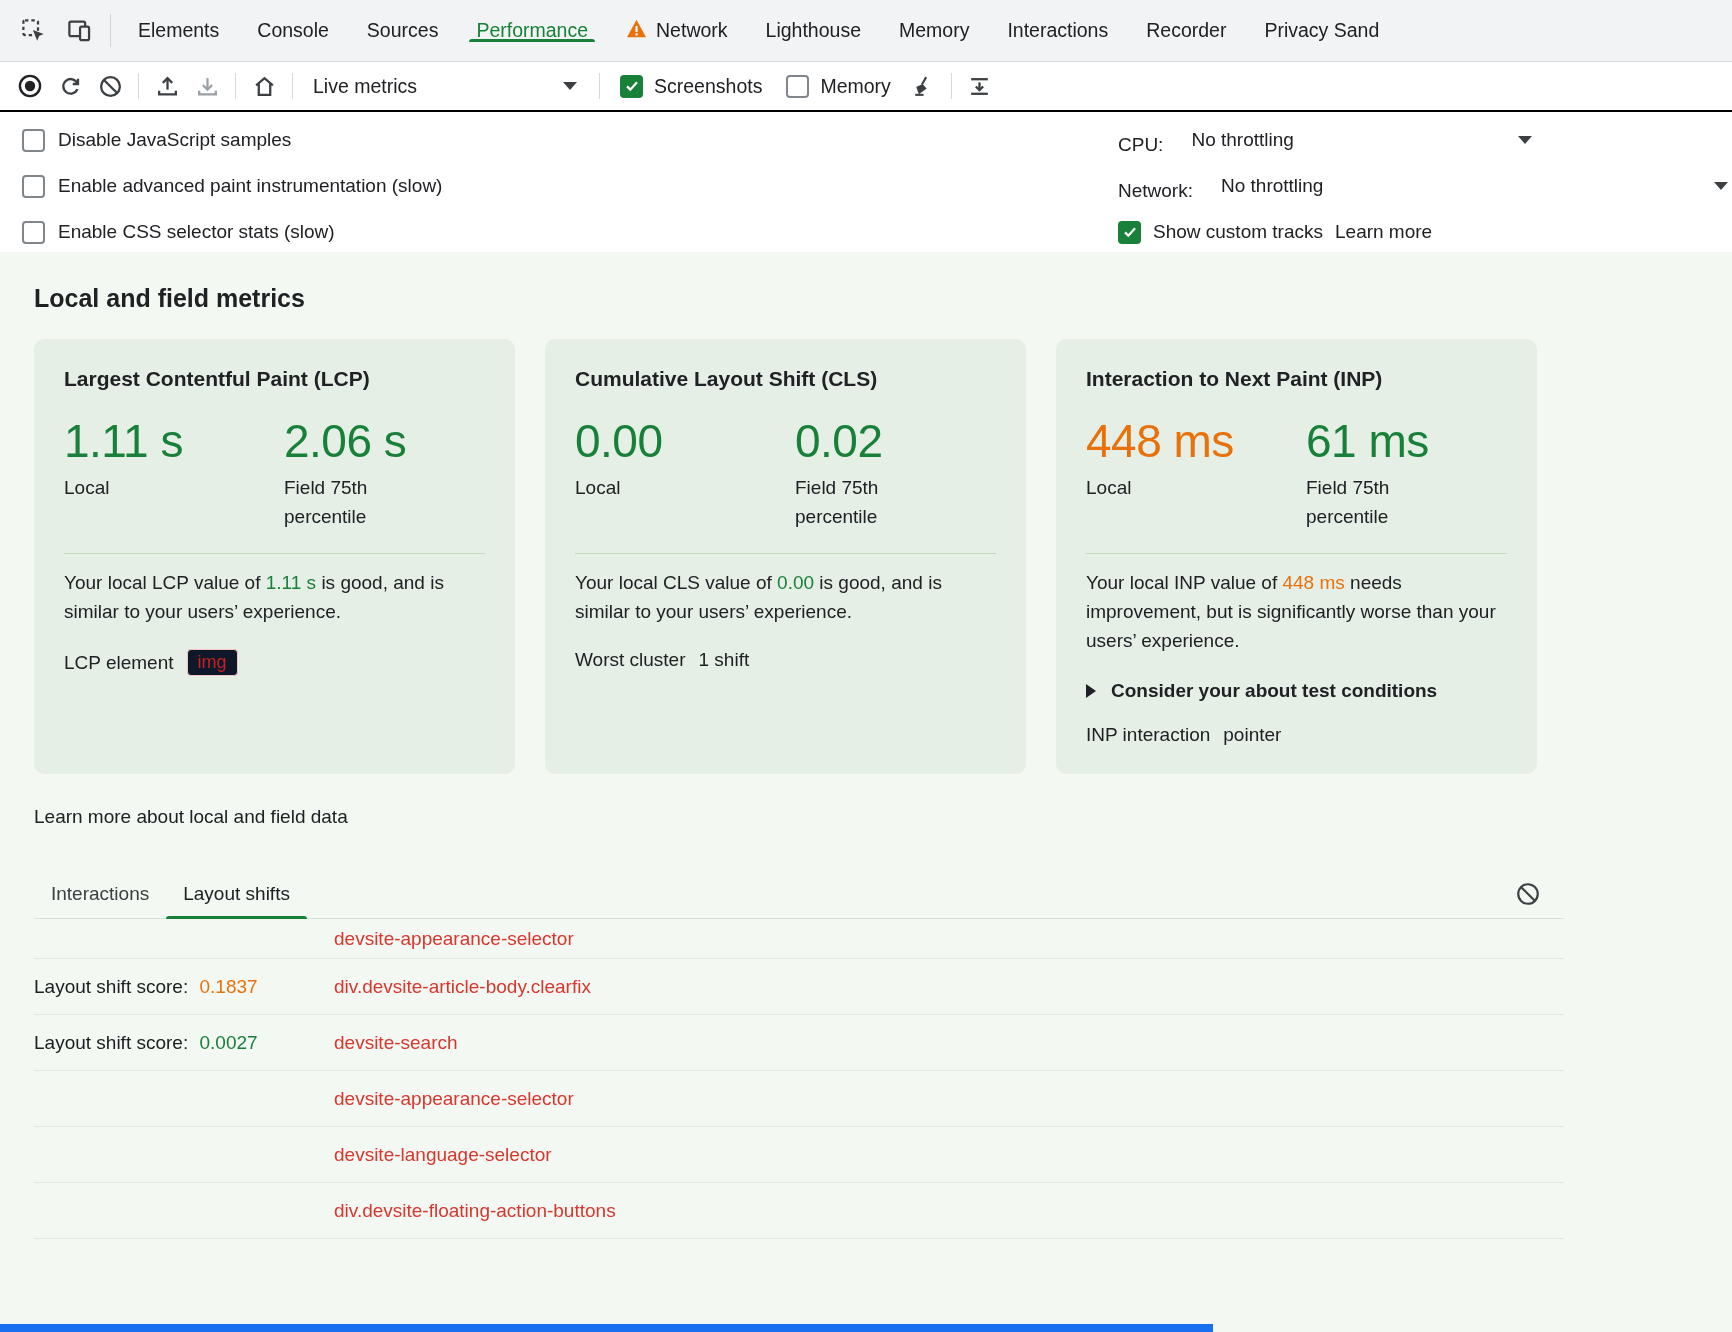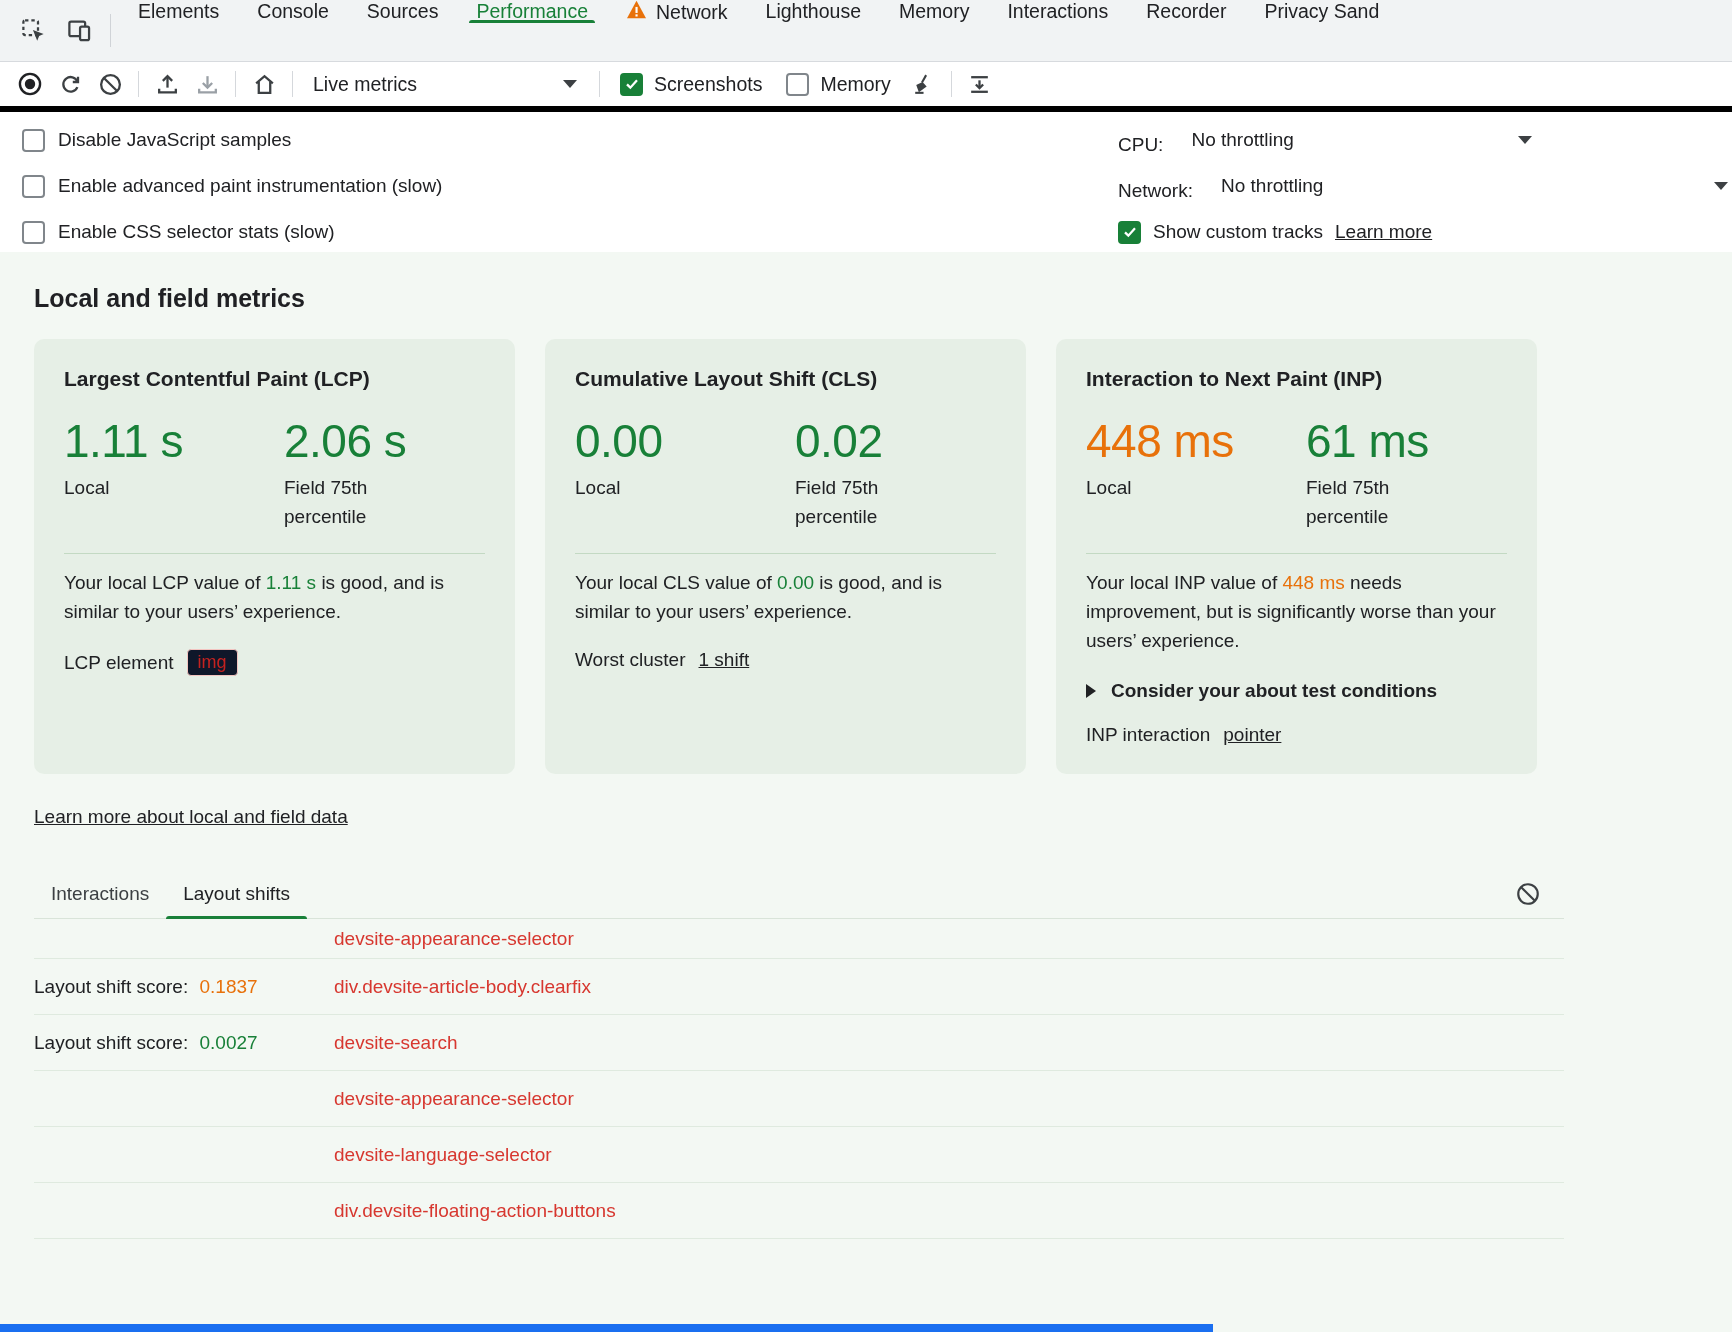--- a/index.html
+++ b/index.html
@@ -8,28 +8,28 @@
     font-family:"Liberation Sans","DejaVu Sans",sans-serif;
     color:#202124; background:#fff; overflow:hidden; position:relative;
     font-size:19px;
   }
   
   .tabbar { height:62px; background:#f1f3f4; border-bottom:1px solid #d7dade;
             display:flex; align-items:stretch; padding-left:10px; }
   .icon-btn { width:46px; height:46px; align-self:center; display:flex;
               align-items:center; justify-content:center; border-radius:6px; cursor:pointer; }
   .vdiv { width:1px; background:#d0d3d7; margin:14px 8px; }
-  .tabs { display:flex; align-items:flex-start; }
+  .tabs { display:flex; align-items:center; }
   .tab { display:flex; align-items:center; gap:9px; padding:0 19px; font-size:19.5px;
          color:#202124; position:relative; cursor:pointer; white-space:nowrap; }
   .tab.active { color:#188038; }
   .tab.active::after { content:""; position:absolute; left:12px; right:12px; bottom:0;
                        height:3px; background:#188038; border-radius:3px 3px 0 0; }
   
-  .toolbar { height:50px; background:#fff; border-bottom:6px solid #000000;
+  .toolbar { height:50px; background:#fff; border-bottom:2px solid #000000;
              display:flex; align-items:center; padding:0 10px; }
   .tool { width:40px; height:40px; display:flex; align-items:center; justify-content:center;
           border-radius:5px; cursor:pointer; flex:0 0 auto; }
   .tdiv { width:1px; height:26px; background:#d5d8dc; margin:0 8px; flex:0 0 auto; }
   .select-live { width:290px; display:flex; align-items:center; justify-content:space-between;
                  padding:0 14px 0 12px; cursor:pointer; font-size:19.5px; }
   .caret-down { width:0; height:0; border-left:7px solid transparent;
                 border-right:7px solid transparent; border-top:8px solid #3c4043; }
   .check-group { display:flex; align-items:center; gap:11px; margin:0 12px; cursor:pointer;
                  font-size:19.5px; white-space:nowrap; }
@@ -40,21 +40,21 @@
   .settings { height:140px; background:#fff; display:flex; }
   .settings-left { padding:5px 0 0 22px; }
   .opt-row { height:46px; display:flex; align-items:center; gap:13px; cursor:pointer; }
   .settings-right { margin-left:auto; width:614px; padding-top:5px; position:relative; }
   .throttle-row { height:46px; display:flex; align-items:center; position:relative; }
   .t-label { margin-right:28px;margin-top:10px; }
   .sel-arrow { position:absolute; top:19px; }
   .cpu-arrow { right:200px; }
   .net-arrow { right:4px; }
   .tracks-row { height:46px; display:flex; align-items:center; gap:12px; }
-  .link { color:#202124; text-decoration:underline; cursor:pointer; }
+  .link { color:#202124; cursor:pointer; }
   
   .content { background:#f3f8f3; height:1080px; padding:0 34px; overflow:hidden; }
   .metrics-heading { padding-top:32px; font-size:25px; font-weight:700; }
   .cards { display:flex; gap:30px; margin-top:26px; }
   .card { width:481px; height:435px; background:#e6efe6; border-radius:10px;
           padding:28px 30px; flex:0 0 auto; }
   .card-title { font-size:21px; font-weight:700; }
   .values { display:flex; margin-top:26px; }
   .val-block { width:220px; flex:0 0 auto; }
   .big { font-size:46px; letter-spacing:-0.5px; line-height:1.05; white-space:nowrap; }

